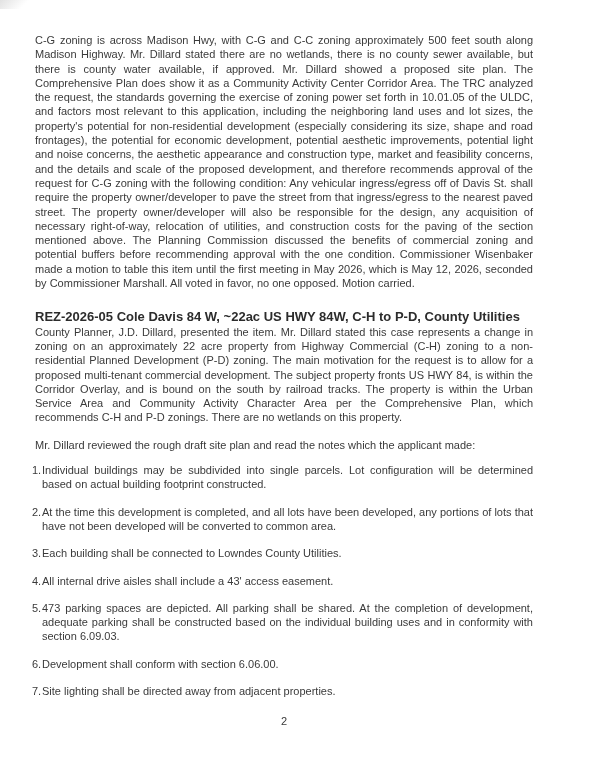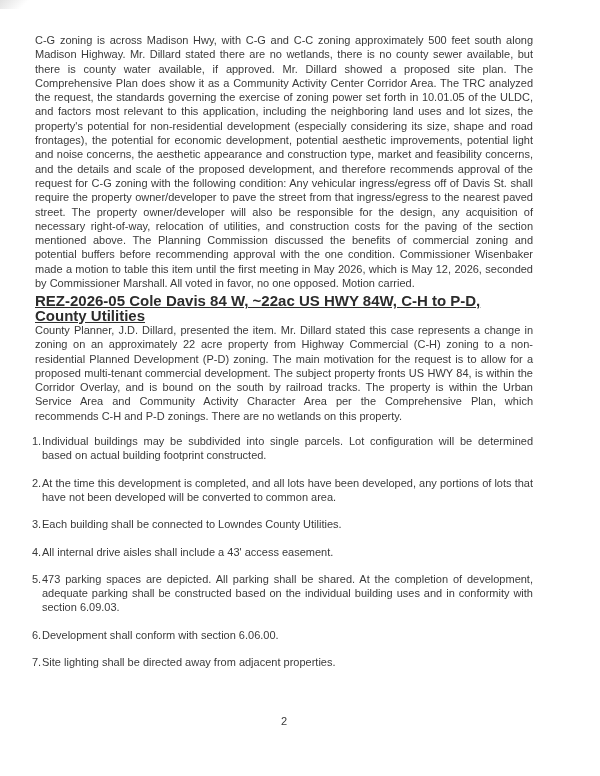--- a/index.html
+++ b/index.html
@@ -27,26 +27,25 @@
     top: 0;
     left: 0;
     width: 30px;
     height: 9px;
     background: linear-gradient(135deg, rgba(190,190,190,0.45), rgba(255,255,255,0) 75%);
     pointer-events: none;
   }
   p { margin: 0; }
   .body-par { text-align: justify; }
   .case-heading {
-    font-size: 15px;
+    font-size: 13px;
     line-height: 14.3px;
     font-weight: 700;
     color: #2c2c2c;
-    margin: 4px 0 0 0;
-    text-decoration: underline;
+    margin: 20px 0 0 0;
   }
   .intro-par { margin-top: 13px; text-align: left; }
   .notes { margin-top: 11px; }
   .note {
     display: flex;
     margin: 0 0 13px -3px;
   }
   .note-num { flex: 0 0 10px; }
   .note-text { flex: 1; text-align: justify; }
   .page-number {
@@ -63,20 +62,21 @@
 
 <div class="page">
   <div class="scan-smudge"></div>
 
   <p class="body-par">C-G zoning is across Madison Hwy, with C-G and C-C zoning approximately 500 feet south along Madison Highway. Mr. Dillard stated there are no wetlands, there is no county sewer available, but there is county water available, if approved. Mr. Dillard showed a proposed site plan. The Comprehensive Plan does show it as a Community Activity Center Corridor Area. The TRC analyzed the request, the standards governing the exercise of zoning power set forth in 10.01.05 of the ULDC, and factors most relevant to this application, including the neighboring land uses and lot sizes, the property's potential for non-residential development (especially considering its size, shape and road frontages), the potential for economic development, potential aesthetic improvements, potential light and noise concerns, the aesthetic appearance and construction type, market and feasibility concerns, and the details and scale of the proposed development, and therefore recommends approval of the request for C-G zoning with the following condition: Any vehicular ingress/egress off of Davis St. shall require the property owner/developer to pave the street from that ingress/egress to the nearest paved street. The property owner/developer will also be responsible for the design, any acquisition of necessary right-of-way, relocation of utilities, and construction costs for the paving of the section mentioned above. The Planning Commission discussed the benefits of commercial zoning and potential buffers before recommending approval with the one condition. Commissioner Wisenbaker made a motion to table this item until the first meeting in May 2026, which is May 12, 2026, seconded by Commissioner Marshall. All voted in favor, no one opposed. Motion carried.</p>
 
   <h2 class="case-heading">REZ-2026-05 Cole Davis 84 W, ~22ac US HWY 84W, C-H to P-D, County Utilities</h2>
 
   <p class="body-par">County Planner, J.D. Dillard, presented the item. Mr. Dillard stated this case represents a change in zoning on an approximately 22 acre property from Highway Commercial (C-H) zoning to a non-residential Planned Development (P-D) zoning. The main motivation for the request is to allow for a proposed multi-tenant commercial development. The subject property fronts US HWY 84, is within the Corridor Overlay, and is bound on the south by railroad tracks. The property is within the Urban Service Area and Community Activity Character Area per the Comprehensive Plan, which recommends C-H and P-D zonings. There are no wetlands on this property.</p>
 
+  <p class="intro-par">Mr. Dillard reviewed the rough draft site plan and read the notes which the applicant made:</p>
 
   <div class="notes">
     <div class="note">
       <span class="note-num">1.</span>
       <span class="note-text">Individual buildings may be subdivided into single parcels. Lot configuration will be determined based on actual building footprint constructed.</span>
     </div>
     <div class="note">
       <span class="note-num">2.</span>
       <span class="note-text">At the time this development is completed, and all lots have been developed, any portions of lots that have not been developed will be converted to common area.</span>
     </div>

